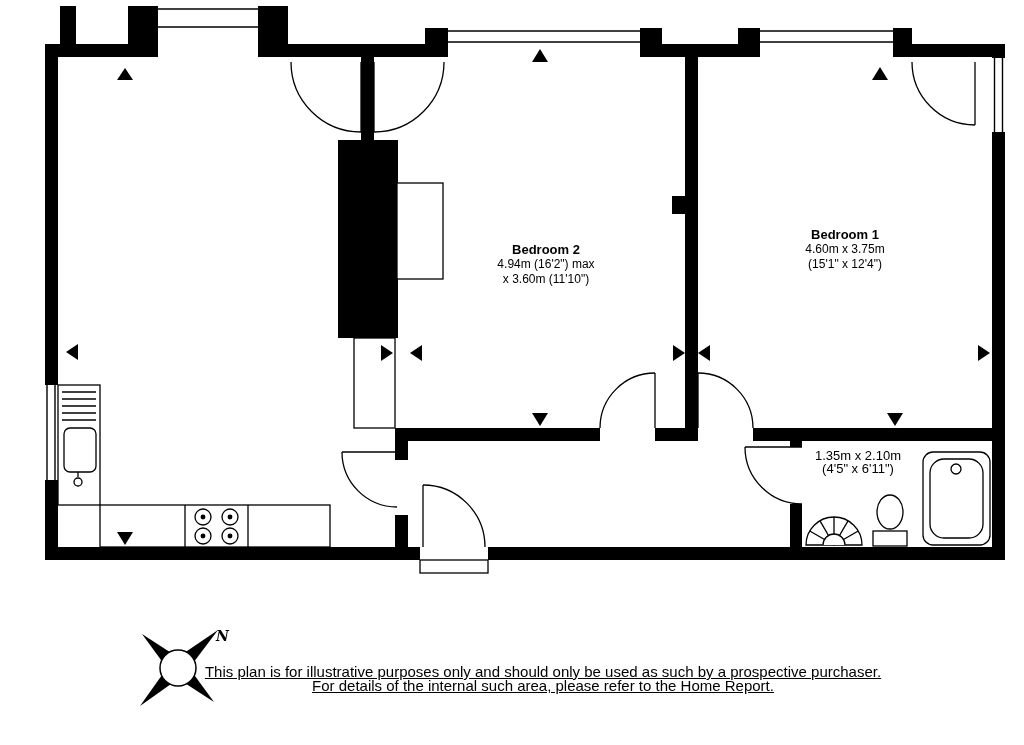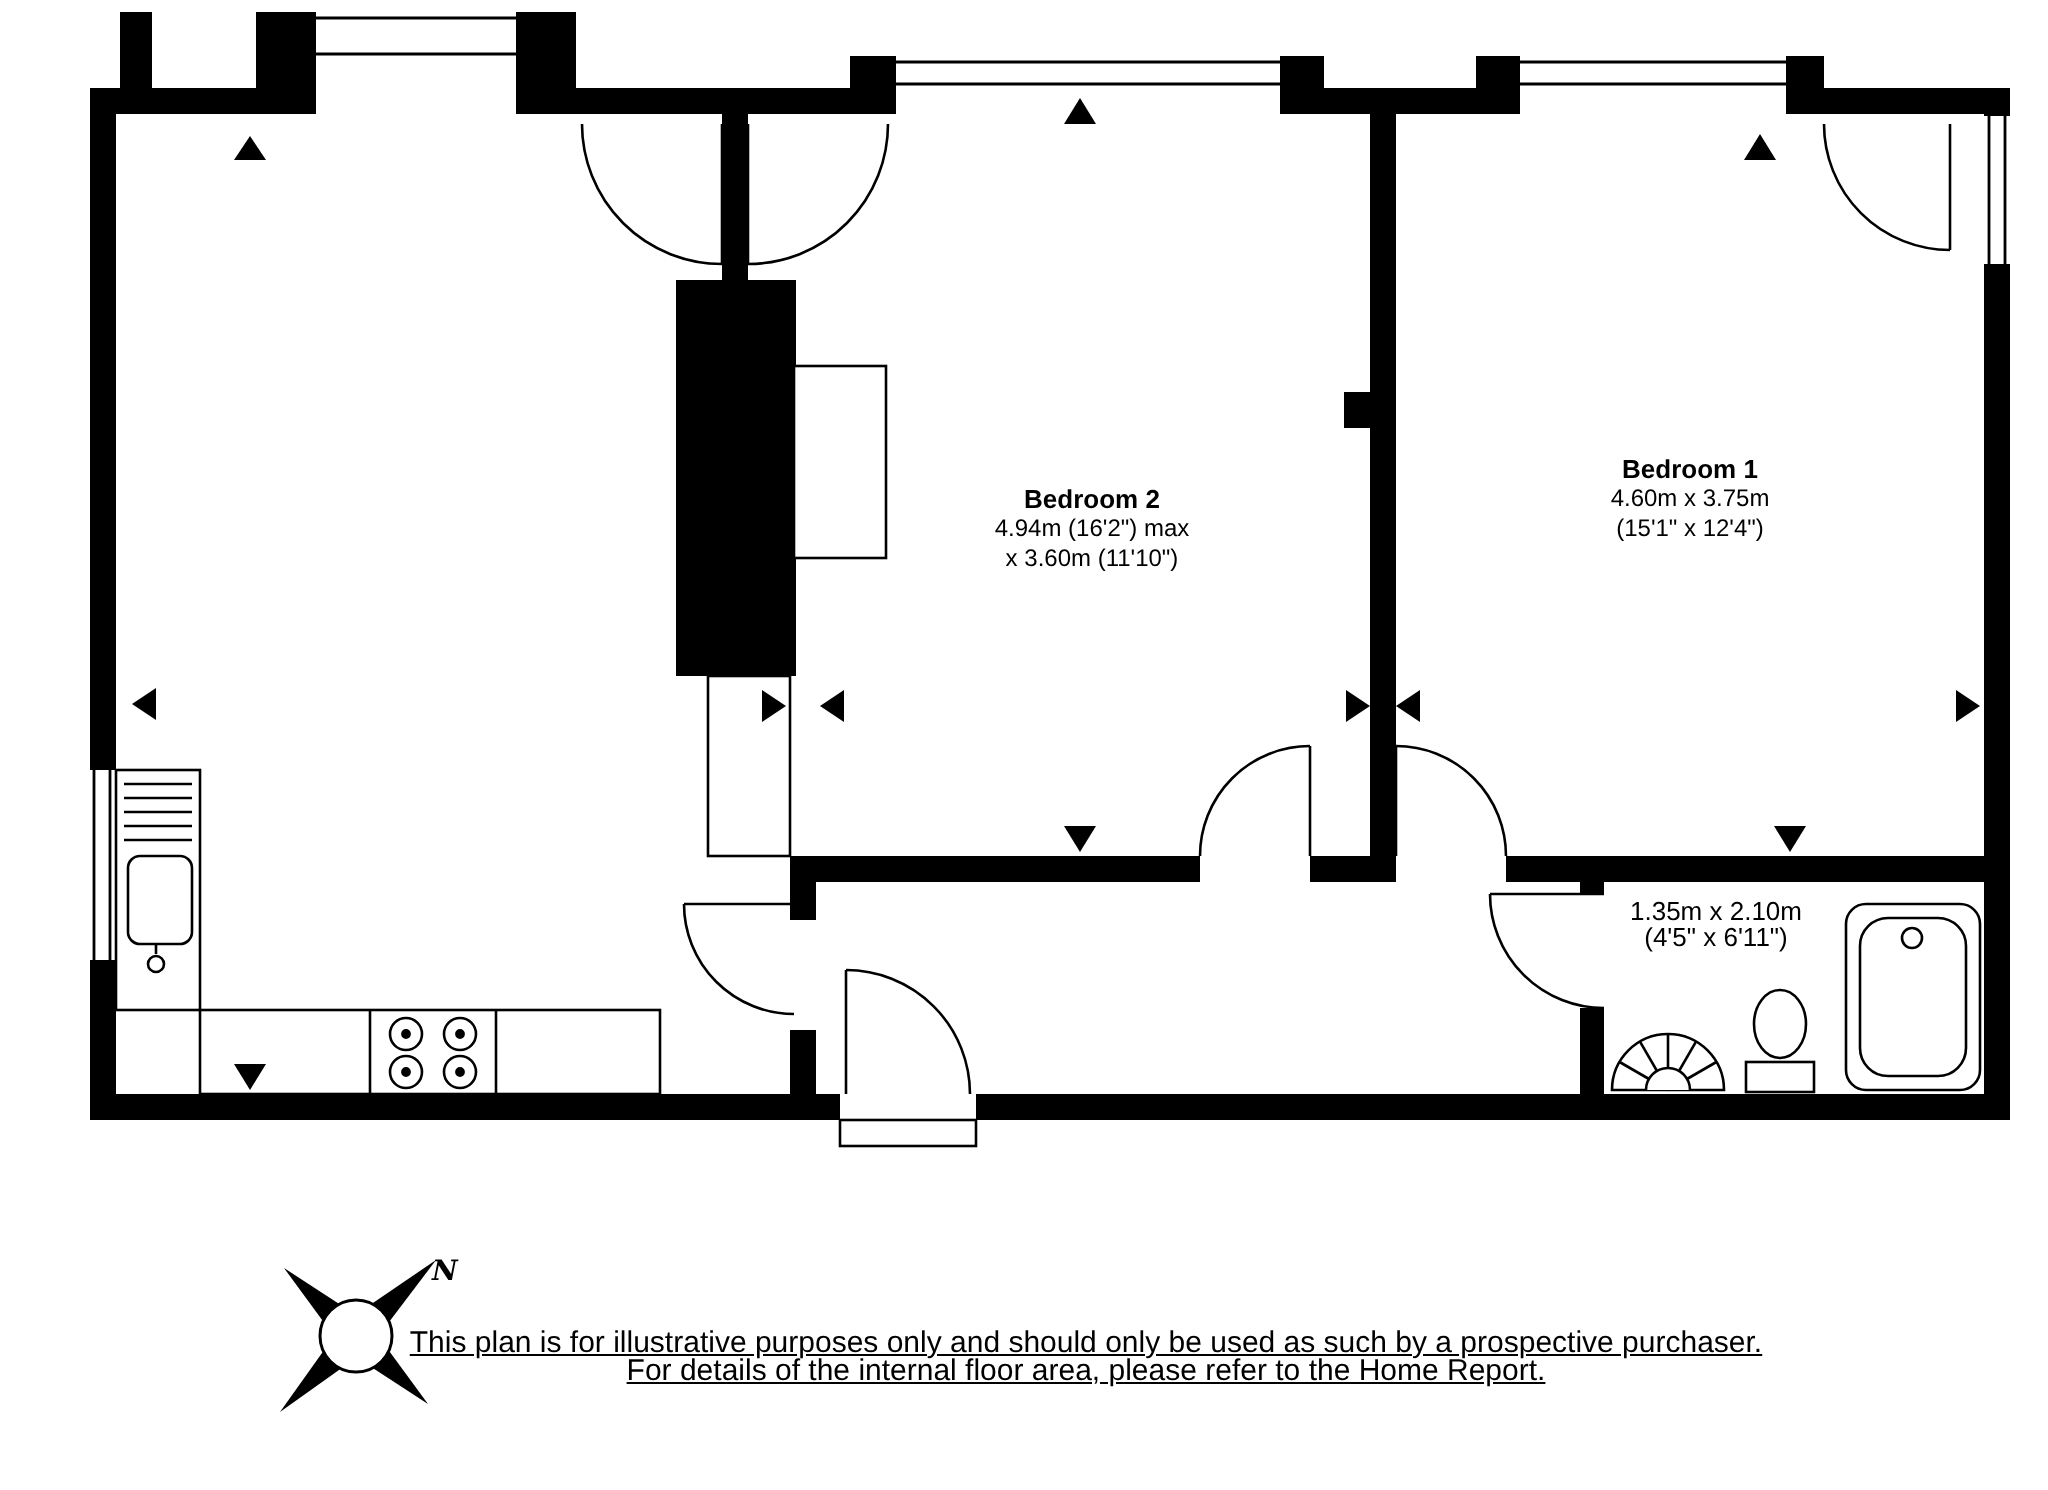--- a/index.html
+++ b/index.html
@@ -216,16 +216,16 @@
 
   <div class="label" style="left:858px;top:449px">
     <div class="small-dims">1.35m x 2.10m</div>
     <div class="small-dims">(4'5" x 6'11")</div>
   </div>
 
   <div class="north" style="left:216px;top:628px">N</div>
 
   <div class="label" style="left:543px;top:665px">
     <div class="footer-line">This plan is for illustrative purposes only and should only be used as such by a prospective purchaser.</div>
-    <div class="footer-line">For details of the internal floor area, please refer to the Home Report.</div>
+    <div class="footer-line">For details of the internal such area, please refer to the Home Report.</div>
   </div>
 
 </div>
 
 </body></html>

